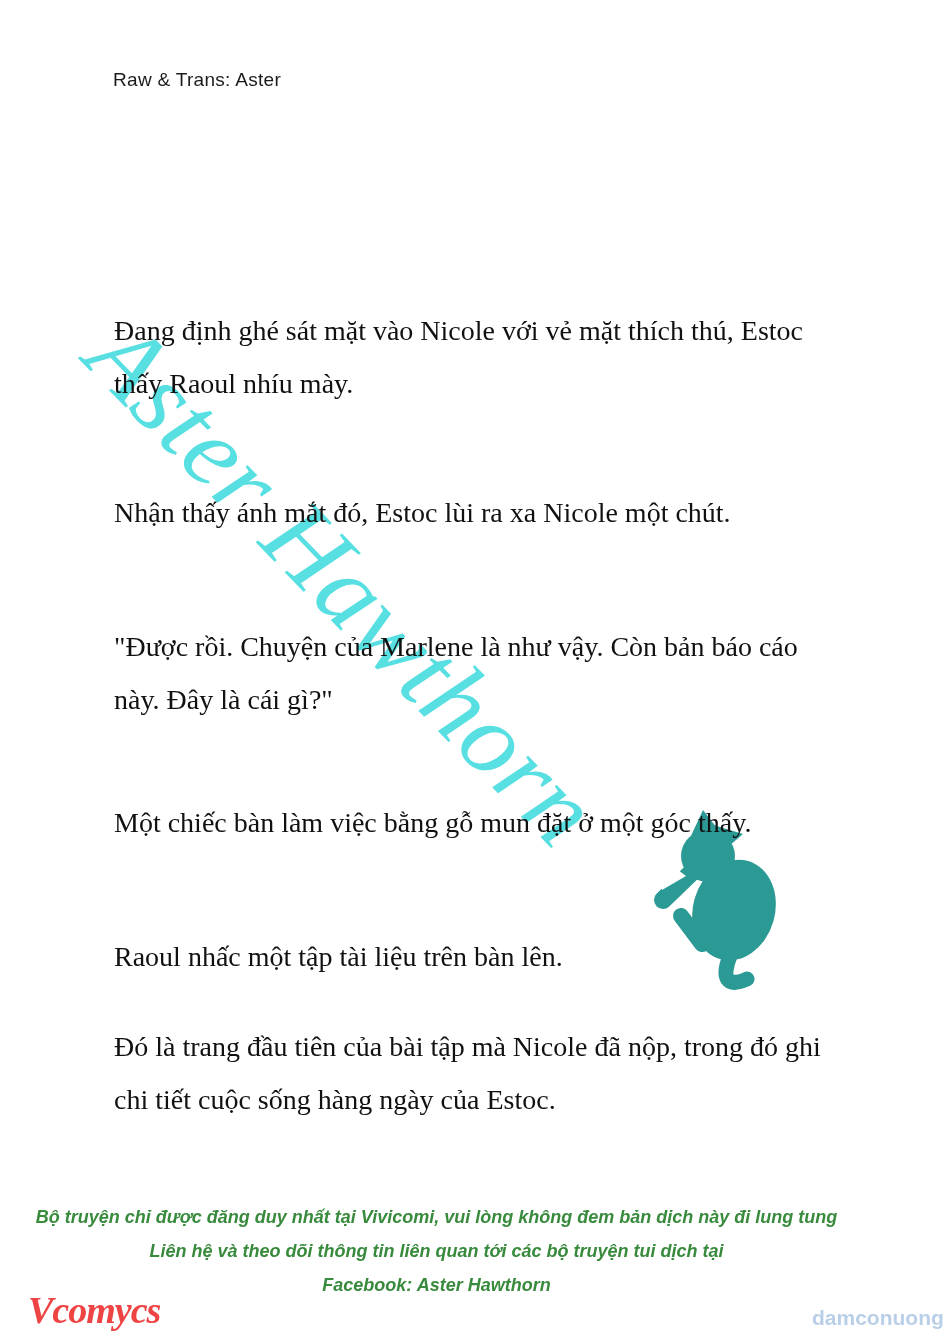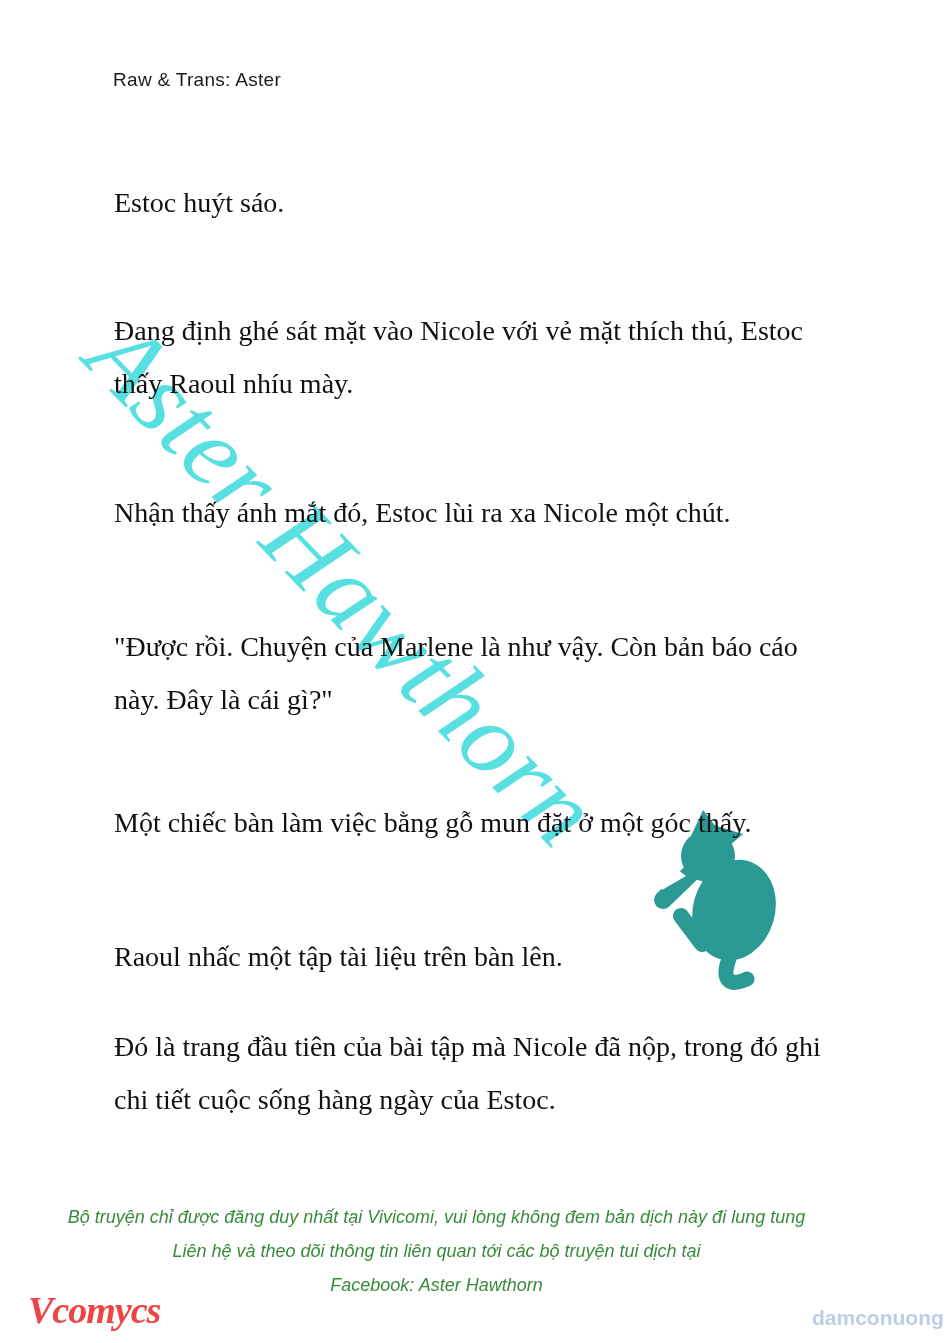--- a/index.html
+++ b/index.html
@@ -54,21 +54,21 @@
   .p5 { top: 796px; }
   .p6 { top: 930px; }
   .p7 { top: 1020px; }
 
   .footer-note {
     left: 0; top: 1200px;
     width: 873px;
     text-align: center;
     font-family: "Liberation Sans", sans-serif;
     font-style: italic;
-    font-weight: normal;
+    font-weight: bold;
     font-size: 18px;
     line-height: 34px;
     color: #388a3c;
     z-index: 3;
   }
 
   .logo-left {
     left: 12px; top: 1288px;
     font-family: "Liberation Serif", serif;
     font-style: italic;
@@ -114,21 +114,20 @@
 
         <line x1="33" y1="108" x2="54" y2="136" stroke="#2b9a95" stroke-width="16" stroke-linecap="round"></line>
 
         <path d="M82,148 C73,170 79,180 99,171" fill="none" stroke="#2b9a95" stroke-width="15" stroke-linecap="round"></path>
       </g>
 
       <polygon points="12,48 38,68 14,82" fill="#ffffff"></polygon>
     </svg>
   </div>
 
-  <p class="abs para p1">Estoc huýt sáo.</p>
   <p class="abs para p2">Đang định ghé sát mặt vào Nicole với vẻ mặt thích thú, Estoc thấy Raoul nhíu mày.</p>
   <p class="abs para p3">Nhận thấy ánh mắt đó, Estoc lùi ra xa Nicole một chút.</p>
   <p class="abs para p4">"Được rồi. Chuyện của Marlene là như vậy. Còn bản báo cáo này. Đây là cái gì?"</p>
   <p class="abs para p5">Một chiếc bàn làm việc bằng gỗ mun đặt ở một góc thấy.</p>
   <p class="abs para p6">Raoul nhấc một tập tài liệu trên bàn lên.</p>
   <p class="abs para p7">Đó là trang đầu tiên của bài tập mà Nicole đã nộp, trong đó ghi chi tiết cuộc sống hàng ngày của Estoc.</p>
 
   <div class="abs footer-note">
     <div>Bộ truyện chỉ được đăng duy nhất tại Vivicomi, vui lòng không đem bản dịch này đi lung tung</div>
     <div>Liên hệ và theo dõi thông tin liên quan tới các bộ truyện tui dịch tại</div>

